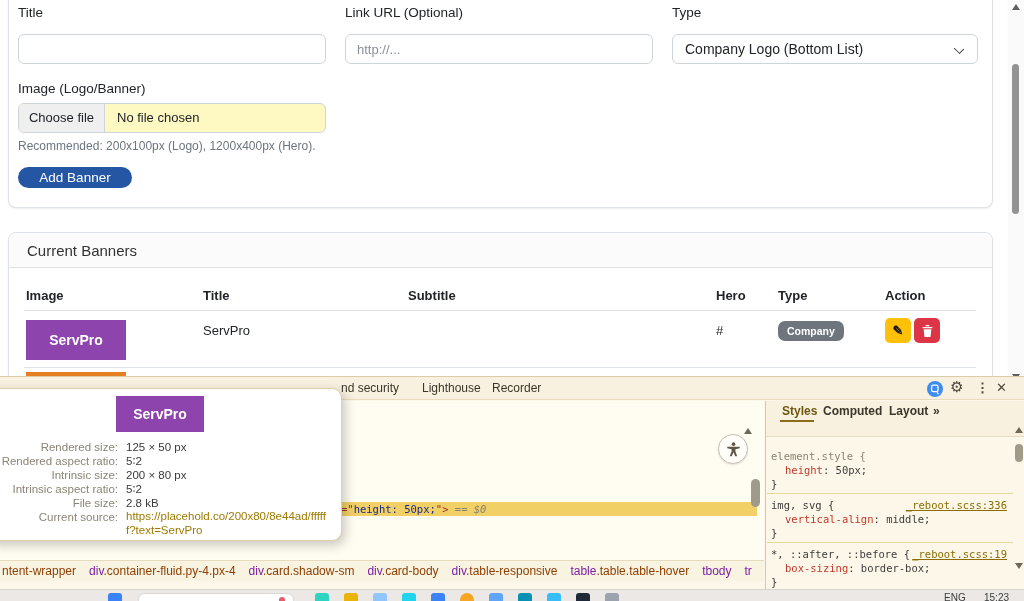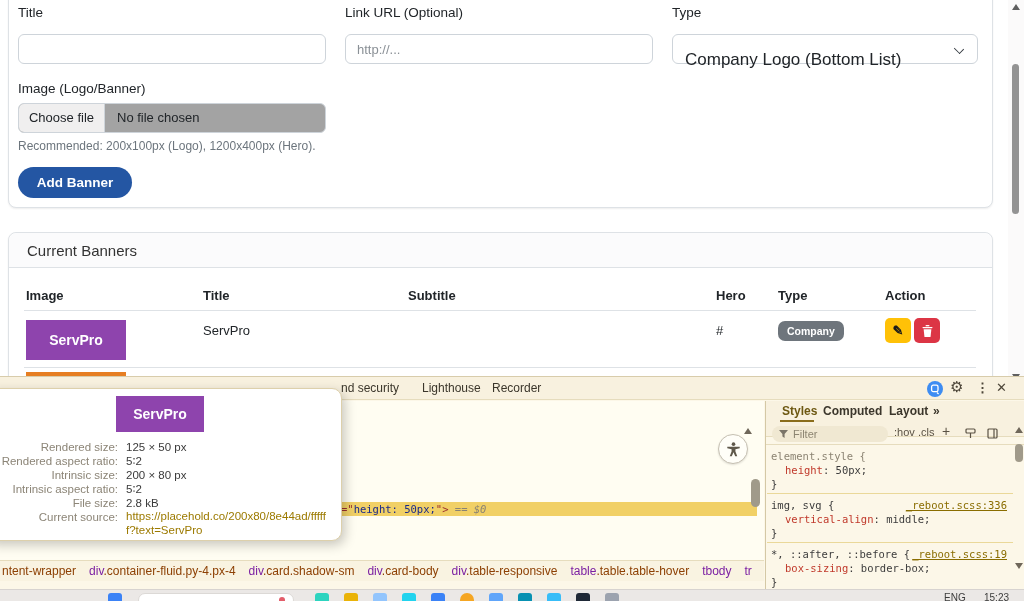--- a/index.html
+++ b/index.html
@@ -14,31 +14,31 @@
   .card-header { position:absolute; left:0; top:0; width:100%; height:35px; background:#fbfbfc;
                  border-bottom:1px solid #dee2e6; border-radius:8px 8px 0 0; }
   .card-header span { position:absolute; left:18px; top:9px; font-size:15px; color:#333; }
 
   .lbl { position:absolute; font-size:13.5px; color:#212529; z-index:2; }
   .inp { position:absolute; height:30px; border:1px solid #ced4da; border-radius:6px; background:#fff;
          font-size:13px; color:#212529; padding:0 11px; z-index:2; font-family:"Liberation Sans",sans-serif; }
   .inp::placeholder { color:#8a9096; }
   .selectbox { position:absolute; height:30px; border:1px solid #ced4da; border-radius:6px; background:#fff;
          z-index:2; cursor:pointer; }
-  .selectbox .sel-text { position:absolute; left:12px; top:6px; font-size:17px; color:#212529;margin-top:9px; }
+  .selectbox .sel-text { position:absolute; left:12px; top:6px; font-size:14px; color:#212529; }
   .chev { position:absolute; right:14px; top:10px; width:8px; height:8px; border-right:1.6px solid #343a40;
           border-bottom:1.6px solid #343a40; transform:rotate(45deg) scaleY(.8); }
   .filebox { position:absolute; height:30px; width:308px; border:1px solid #ced4da; border-radius:6px;
-             background:#a3a3a3; z-index:2; overflow:hidden; }
+             background:#fef9c3; z-index:2; overflow:hidden; }
   .file-btn { position:absolute; left:0; top:0; width:86px; height:100%; background:#f0efef;
               border-right:1px solid #ced4da; font-size:13px; color:#212529; text-align:center; line-height:28px; cursor:pointer; }
   .file-text { position:absolute; left:98px; top:6px; font-size:13px; color:#212529; }
   .helper { position:absolute; font-size:12px; color:#6c757d; z-index:2; }
-  .btn-primary { position:absolute; width:114px; height:31px; border:none; border-radius:50rem; color:#fff;
-                 font-weight:bold; font-size:13.5px; z-index:2; cursor:pointer; font-family:"Liberation Sans",sans-serif; }
+  .btn-primary { position:absolute; width:114px; height:21px; border:none; border-radius:50rem; color:#fff;
+                 font-weight:normal; font-size:13.5px; z-index:2; cursor:pointer; font-family:"Liberation Sans",sans-serif; }
 
   
   .th { position:absolute; font-size:13px; font-weight:bold; color:#212529; z-index:2;text-align:center; }
   .td { position:absolute; font-size:13px; color:#212529; z-index:2; }
   .hr { position:absolute; height:1px; background:#dee2e6; z-index:2; }
   .banner-img { position:absolute; width:100px; height:40px; display:flex; align-items:center; justify-content:center;
                 color:#fff; font-weight:bold; font-size:14px; z-index:2; }
   .badge { position:absolute; background:#6e757c; color:#fff; font-size:10.5px; font-weight:bold;
            padding:4px 9px; border-radius:7px; z-index:2; }
   .abtn { position:absolute; width:26px; height:25px; border:none; border-radius:5px; z-index:2; cursor:pointer;
@@ -234,43 +234,20 @@
 
     </div>
 
     <div id="dt-styles">
       <div id="st-tabs">
         <span class="st-tab active" style="left:16px;">Styles</span>
         <span class="st-tab" style="left:57px;">Computed</span>
         <span class="st-tab" style="left:123px;">Layout</span>
         <span class="st-tab" style="left:167px;">»</span>
         <span id="st-tab-underline"></span>
-      </div>
-      <div id="st-toolbar">
-        <div id="st-filter">
-          <svg width="9" height="9" viewBox="0 0 10 10" fill="#7a7468">
-            <path d="M0 0 h10 L6.2 4.5 V9 L3.8 7.2 V4.5 z"></path>
-          </svg>
-          <span>Filter</span>
-        </div>
-        <span class="st-tool" style="left:128px;">:hov</span>
-        <span class="st-tool" style="left:152px;">.cls</span>
-        <span class="st-tool" style="left:176px; font-size:14px; top:0;">+</span>
-        <span class="st-tool" style="left:199px; top:5px;">
-          <svg width="11" height="11" viewBox="0 0 11 11" fill="none" stroke="#5a5244" stroke-width="1.2">
-            <rect x="1" y="1" width="9" height="4" rx="1"></rect>
-              <path d="M5.5 5 v2.5 M5.5 7.5 v2.5"></path>
-          </svg>
-        </span>
-        <span class="st-tool" style="left:221px; top:5px;">
-          <svg width="11" height="11" viewBox="0 0 11 11" fill="none" stroke="#5a5244" stroke-width="1.2">
-            <rect x="1" y="1" width="9" height="9" rx="1"></rect>
-              <line x1="7" y1="1" x2="7" y2="10"></line>
-          </svg>
-        </span>
       </div>
       <div id="st-rules">
         <div class="rule">
           <div><span class="sel-gray">element.style {</span></div>
           <div class="indent"><span class="prop">height</span><span>: 50px;</span></div>
           <div>}</div>
         </div>
         <div class="rule">
           <div><span class="src">_reboot.scss:336</span><span>img, svg {</span></div>
           <div class="indent"><span class="prop">vertical-align</span><span>: middle;</span></div>

